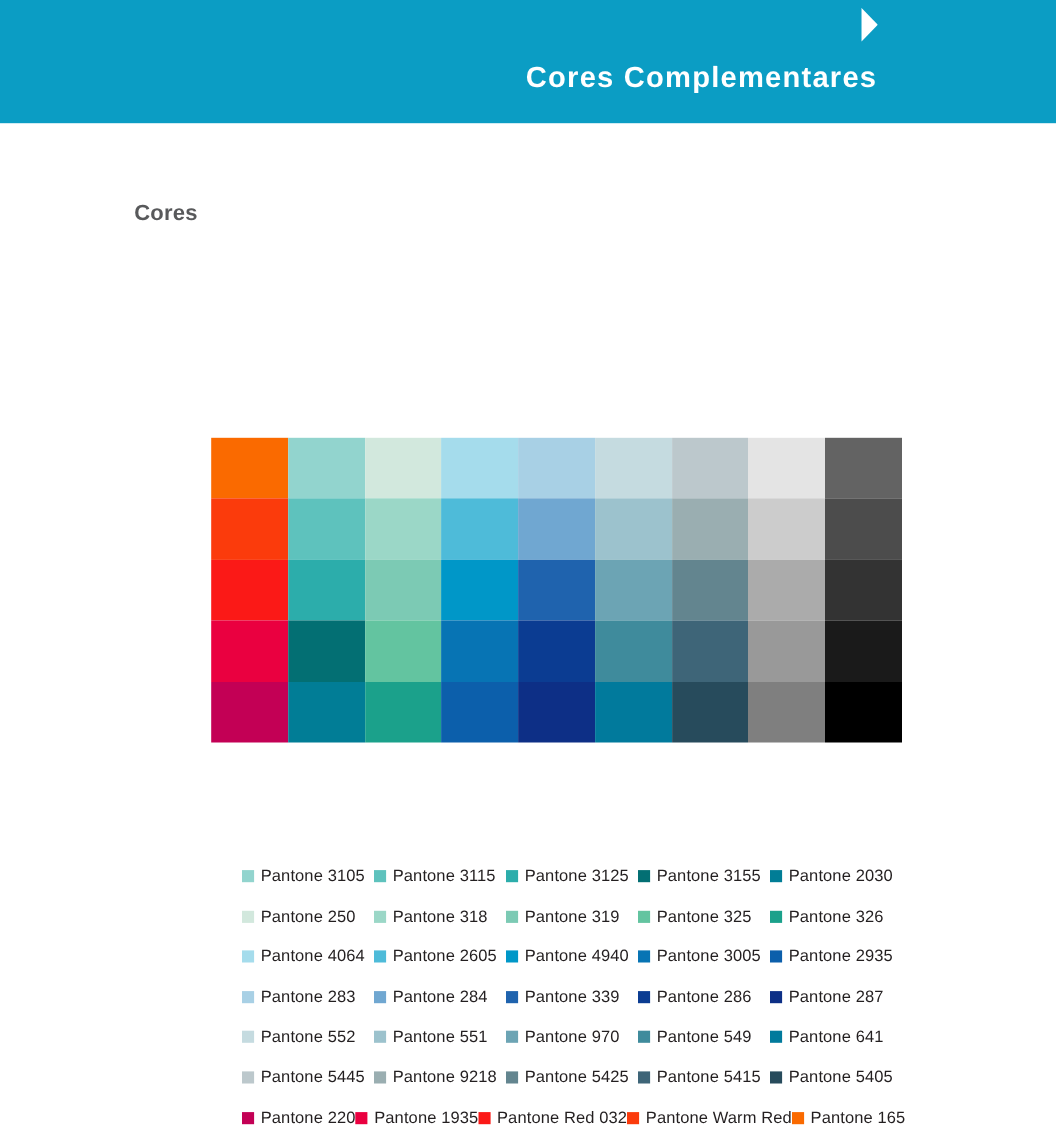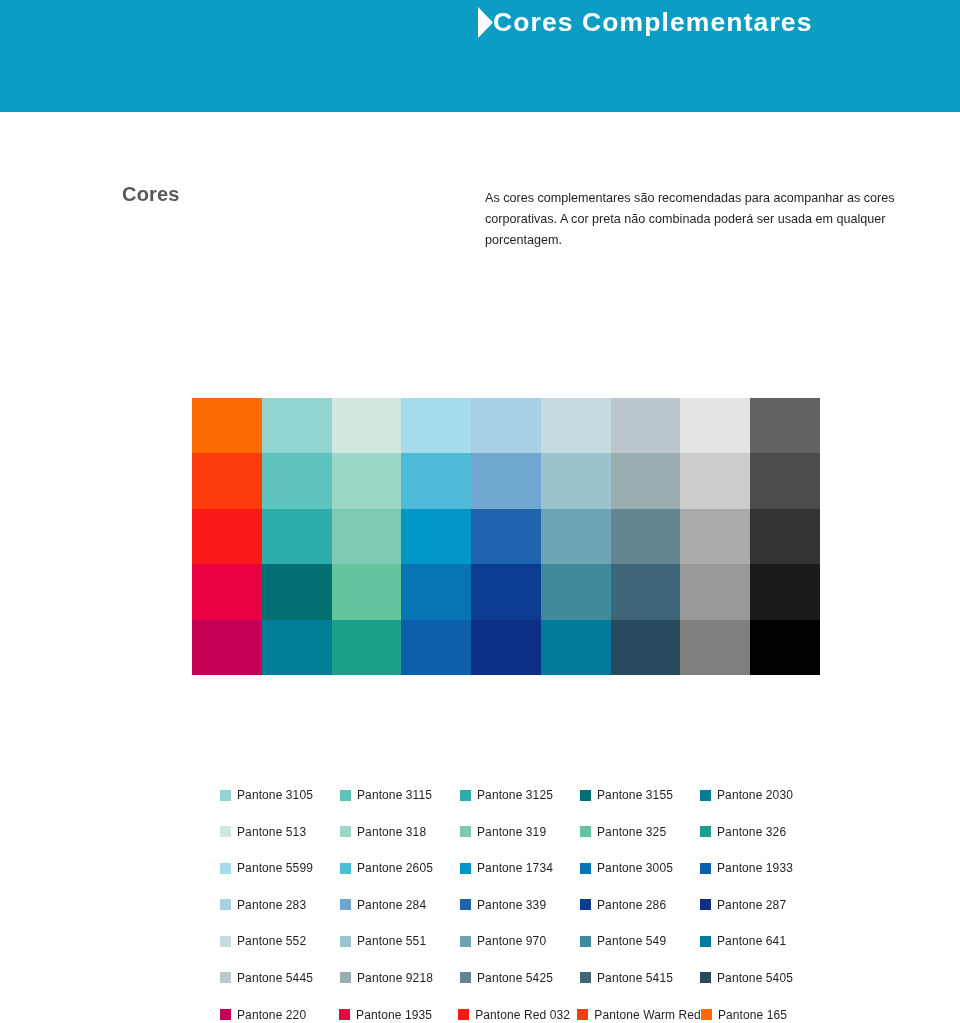--- a/index.html
+++ b/index.html
@@ -21,21 +21,23 @@
   .header-band {
     position: absolute;
     left: 0; top: 0;
     width: 960px; height: 112px;
     background: #0b9dc4;
   }
   .header-inner {
     position: absolute;
     left: 478px; top: 7px;
     display: flex;
-    align-items: flex-start;
+    align-items: flex-end;
+    gap: 17px;
+    flex-direction: column;
   }
   .header-arrow {
     width: 15px; height: 31px;
     display: block;
   }
   .header-title {
     color: #ffffff;
     font-size: 26.5px;
     font-weight: bold;
     letter-spacing: 1.1px;
@@ -88,21 +90,21 @@
     display: flex;
     align-items: center;
     gap: 6px;
   }
   .legend-swatch {
     width: 11px; height: 11px;
     flex: 0 0 11px;
     display: block;
   }
   .legend-text {
-    font-size: 12px;
+    font-size: 15px;
     color: #231f20;
     white-space: nowrap;
     letter-spacing: 0.1px;
   }
 </style>
 </head>
 <body>
 
 <div class="page">
 
@@ -110,21 +112,20 @@
     <div class="header-inner">
       <svg class="header-arrow" viewBox="0 0 15 31">
         <polygon points="0,0 15,15.5 0,31" fill="#ffffff"></polygon>
       </svg>
       <div class="header-title">Cores Complementares</div>
     </div>
   </div>
 
   <div class="section-label">Cores</div>
 
-  <div class="intro">As cores complementares são recomendadas para acompanhar as cores corporativas. A cor preta não combinada poderá ser usada em qualquer porcentagem.</div>
 
   <div class="grid-wrap">
       <div class="grid-cell" style="background: rgb(250, 106, 0);"></div>
       <div class="grid-cell" style="background: rgb(146, 212, 206);"></div>
       <div class="grid-cell" style="background: rgb(210, 232, 221);"></div>
       <div class="grid-cell" style="background: rgb(165, 220, 236);"></div>
       <div class="grid-cell" style="background: rgb(168, 208, 229);"></div>
       <div class="grid-cell" style="background: rgb(197, 219, 224);"></div>
       <div class="grid-cell" style="background: rgb(188, 200, 204);"></div>
       <div class="grid-cell" style="background: rgb(228, 228, 228);"></div>
@@ -186,21 +187,21 @@
           <span class="legend-text">Pantone 3155</span>
         </div>
         <div class="legend-item">
           <span class="legend-swatch" style="background: rgb(1, 125, 150);"></span>
           <span class="legend-text">Pantone 2030</span>
         </div>
       </div>
       <div class="legend-row">
         <div class="legend-item">
           <span class="legend-swatch" style="background: rgb(210, 232, 221);"></span>
-          <span class="legend-text">Pantone 513</span>
+          <span class="legend-text">Pantone 250</span>
         </div>
         <div class="legend-item">
           <span class="legend-swatch" style="background: rgb(155, 215, 199);"></span>
           <span class="legend-text">Pantone 318</span>
         </div>
         <div class="legend-item">
           <span class="legend-swatch" style="background: rgb(124, 202, 180);"></span>
           <span class="legend-text">Pantone 319</span>
         </div>
         <div class="legend-item">
@@ -208,37 +209,37 @@
           <span class="legend-text">Pantone 325</span>
         </div>
         <div class="legend-item">
           <span class="legend-swatch" style="background: rgb(27, 161, 139);"></span>
           <span class="legend-text">Pantone 326</span>
         </div>
       </div>
       <div class="legend-row">
         <div class="legend-item">
           <span class="legend-swatch" style="background: rgb(165, 220, 236);"></span>
-          <span class="legend-text">Pantone 5599</span>
+          <span class="legend-text">Pantone 4064</span>
         </div>
         <div class="legend-item">
           <span class="legend-swatch" style="background: rgb(78, 187, 217);"></span>
           <span class="legend-text">Pantone 2605</span>
         </div>
         <div class="legend-item">
           <span class="legend-swatch" style="background: rgb(0, 151, 200);"></span>
-          <span class="legend-text">Pantone 1734</span>
+          <span class="legend-text">Pantone 4940</span>
         </div>
         <div class="legend-item">
           <span class="legend-swatch" style="background: rgb(7, 116, 180);"></span>
           <span class="legend-text">Pantone 3005</span>
         </div>
         <div class="legend-item">
           <span class="legend-swatch" style="background: rgb(12, 95, 171);"></span>
-          <span class="legend-text">Pantone 1933</span>
+          <span class="legend-text">Pantone 2935</span>
         </div>
       </div>
       <div class="legend-row">
         <div class="legend-item">
           <span class="legend-swatch" style="background: rgb(168, 208, 229);"></span>
           <span class="legend-text">Pantone 283</span>
         </div>
         <div class="legend-item">
           <span class="legend-swatch" style="background: rgb(112, 167, 209);"></span>
           <span class="legend-text">Pantone 284</span>

